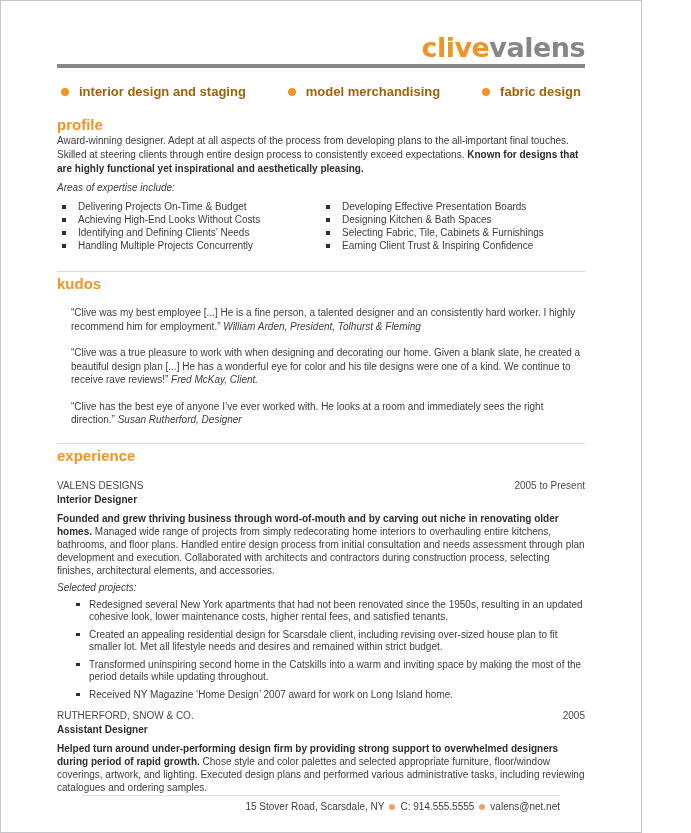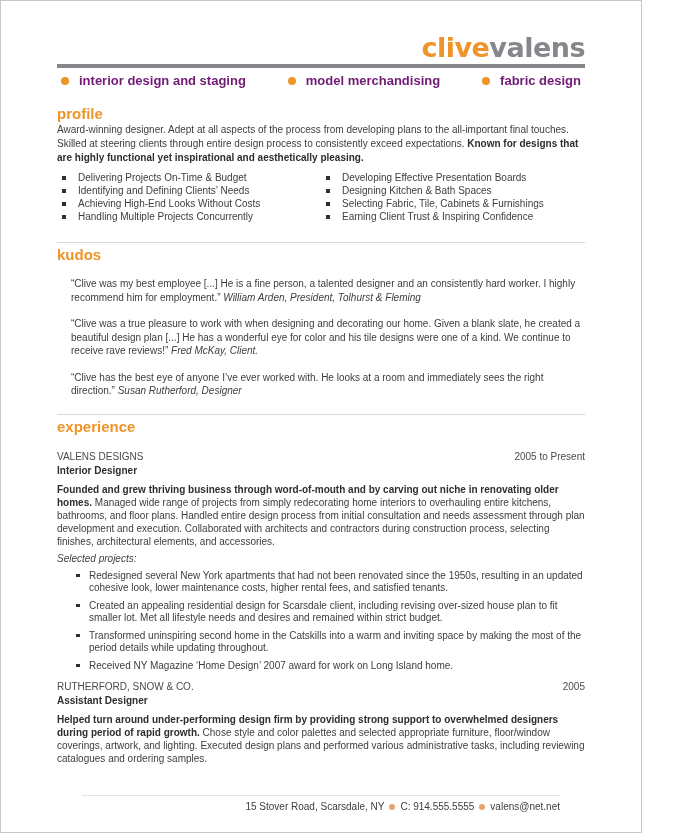--- a/index.html
+++ b/index.html
@@ -28,25 +28,25 @@
     line-height: 1;
     font-family: "DejaVu Sans", "Liberation Sans", sans-serif;
   }
   .name-first { color: #ee9428; }
   .name-last  { color: #85878a; }
   .header-rule { height: 4px; background: #85878a; margin-top: 3px; }
   .services {
     display: flex;
     justify-content: space-between;
     align-items: center;
-    margin-top: 5px;
+    margin-top: 16px;
     padding: 0 4px;
     font-size: 13px;
     font-weight: bold;
-    color: #701a75;
+    color: #a16207;
   }
   .service { display: flex; align-items: center; gap: 10px; }
   .dot { width: 8px; height: 8px; border-radius: 50%; background: #ee9428; flex: none; }
 
   
   .section-heading {
     color: #ee9428;
     font-size: 15px;
     font-weight: bold;
     line-height: 18px;
@@ -156,25 +156,26 @@
         <span class="dot"></span>
         <span>fabric design</span>
       </span>
     </div>
 
     <div class="section-heading mt-profile-heading">profile</div>
     <div class="body-text mt-summary">
       <span>Award-winning designer. Adept at all aspects of the process from developing plans to the all-important final touches. Skilled at steering clients through entire design process to consistently exceed expectations.</span>
       <span class="bold-lead">Known for designs that are highly functional yet inspirational and aesthetically pleasing.</span>
     </div>
+    <div class="italic-label mt-expertise-label">Areas of expertise include:</div>
     <div class="expertise">
       <div>
         <div class="expertise-item"><span class="sq-bullet"></span><span>Delivering Projects On-Time &amp; Budget</span></div>
+        <div class="expertise-item"><span class="sq-bullet"></span><span>Achieving High-End Looks Without Costs</span></div>
         <div class="expertise-item"><span class="sq-bullet"></span><span>Identifying and Defining Clients’ Needs</span></div>
-        <div class="expertise-item"><span class="sq-bullet"></span><span>Achieving High-End Looks Without Costs</span></div>
         <div class="expertise-item"><span class="sq-bullet"></span><span>Handling Multiple Projects Concurrently</span></div>
       </div>
       <div>
         <div class="expertise-item"><span class="sq-bullet"></span><span>Developing Effective Presentation Boards</span></div>
         <div class="expertise-item"><span class="sq-bullet"></span><span>Designing Kitchen &amp; Bath Spaces</span></div>
         <div class="expertise-item"><span class="sq-bullet"></span><span>Selecting Fabric, Tile, Cabinets &amp; Furnishings</span></div>
         <div class="expertise-item"><span class="sq-bullet"></span><span>Earning Client Trust &amp; Inspiring Confidence</span></div>
       </div>
     </div>
 

